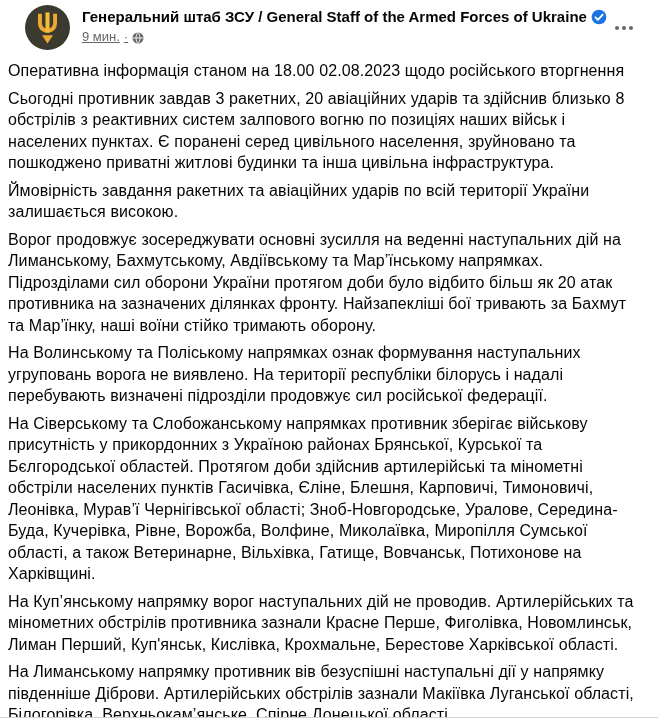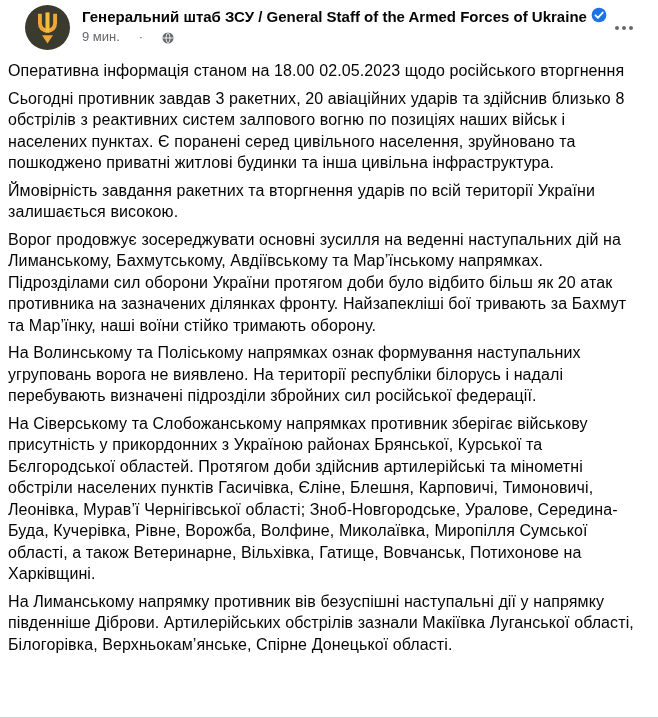--- a/index.html
+++ b/index.html
@@ -36,42 +36,44 @@
     cursor: pointer;
   }
   .avatar svg { display: block; }
   .head-text {
     margin-left: 12px;
     padding-top: 2px;
     min-width: 0;
   }
   .name-row {
     display: flex;
+    align-items: center;
     gap: 4px;
     line-height: 20px;
   }
   .page-name {
     font-size: 15px;
     font-weight: 700;
     color: #050505;
     white-space: nowrap;
     cursor: pointer;
   }
   .verified {
     display: inline-flex;
     flex: 0 0 auto;
   }
   .meta-row {
     display: flex;
     align-items: center;
-    gap: 19px;
+    gap: 4px;
     margin-top: 2px;
     font-size: 13px;
     color: #65676b;
     line-height: 16px;
+    text-decoration: underline;
   }
   .meta-row .timestamp { cursor: pointer; }
   .meta-row .sep { color: #65676b; }
   .globe { display: inline-flex; margin-top: 1px; }
   .more-btn {
     position: absolute;
     top: 14px;
     right: 18px;
     width: 32px;
     height: 24px;
@@ -140,22 +142,23 @@
           <circle cx="3" cy="3" r="2" fill="#65676b"></circle>
           <circle cx="10" cy="3" r="2" fill="#65676b"></circle>
           <circle cx="17" cy="3" r="2" fill="#65676b"></circle>
         </svg>
       </span>
     </div>
 
   </div>
 
   <div class="post-body">
-    <p>Оперативна інформація станом на 18.00 02.05.2023 щодо російського вторгнення</p>
+    <p>Оперативна інформація станом на 18.00 02.08.2023 щодо російського вторгнення</p>
     <p>Сьогодні противник завдав 3 ракетних, 20 авіаційних ударів та здійснив близько 8 обстрілів з реактивних систем залпового вогню по позиціях наших військ і населених пунктах. Є поранені серед цивільного населення, зруйновано та пошкоджено приватні житлові будинки та інша цивільна інфраструктура.</p>
-    <p>Ймовірність завдання ракетних та вторгнення ударів по всій території України залишається високою.</p>
+    <p>Ймовірність завдання ракетних та авіаційних ударів по всій території України залишається високою.</p>
     <p>Ворог продовжує зосереджувати основні зусилля на веденні наступальних дій на Лиманському, Бахмутському, Авдіївському та Мар’їнському напрямках. Підрозділами сил оборони України протягом доби було відбито більш як 20 атак противника на зазначених ділянках фронту. Найзапекліші бої тривають за Бахмут та Мар’їнку, наші воїни стійко тримають оборону.</p>
-    <p>На Волинському та Поліському напрямках ознак формування наступальних угруповань ворога не виявлено. На території республіки білорусь і надалі перебувають визначені підрозділи збройних сил російської федерації.</p>
+    <p>На Волинському та Поліському напрямках ознак формування наступальних угруповань ворога не виявлено. На території республіки білорусь і надалі перебувають визначені підрозділи продовжує сил російської федерації.</p>
     <p>На Сіверському та Слобожанському напрямках противник зберігає військову присутність у прикордонних з Україною районах Брянської, Курської та Бєлгородської областей. Протягом доби здійснив артилерійські та мінометні обстріли населених пунктів Гасичівка, Єліне, Блешня, Карповичі, Тимоновичі, Леонівка, Мурав’ї Чернігівської області; Зноб-Новгородське, Уралове, Середина-Буда, Кучерівка, Рівне, Ворожба, Волфине, Миколаївка, Миропілля Сумської області, а також Ветеринарне, Вільхівка, Гатище, Вовчанськ, Потихонове на Харківщині.</p>
+    <p>На Куп’янському напрямку ворог наступальних дій не проводив. Артилерійських та мінометних обстрілів противника зазнали Красне Перше, Фиголівка, Новомлинськ, Лиман Перший, Куп'янськ, Кислівка, Крохмальне, Берестове Харківської області.</p>
     <p>На Лиманському напрямку противник вів безуспішні наступальні дії у напрямку південніше Діброви. Артилерійських обстрілів зазнали Макіївка Луганської області, Білогорівка, Верхньокам’янське, Спірне Донецької області.</p>
   </div>
 
 </div>
 
 </body></html>

